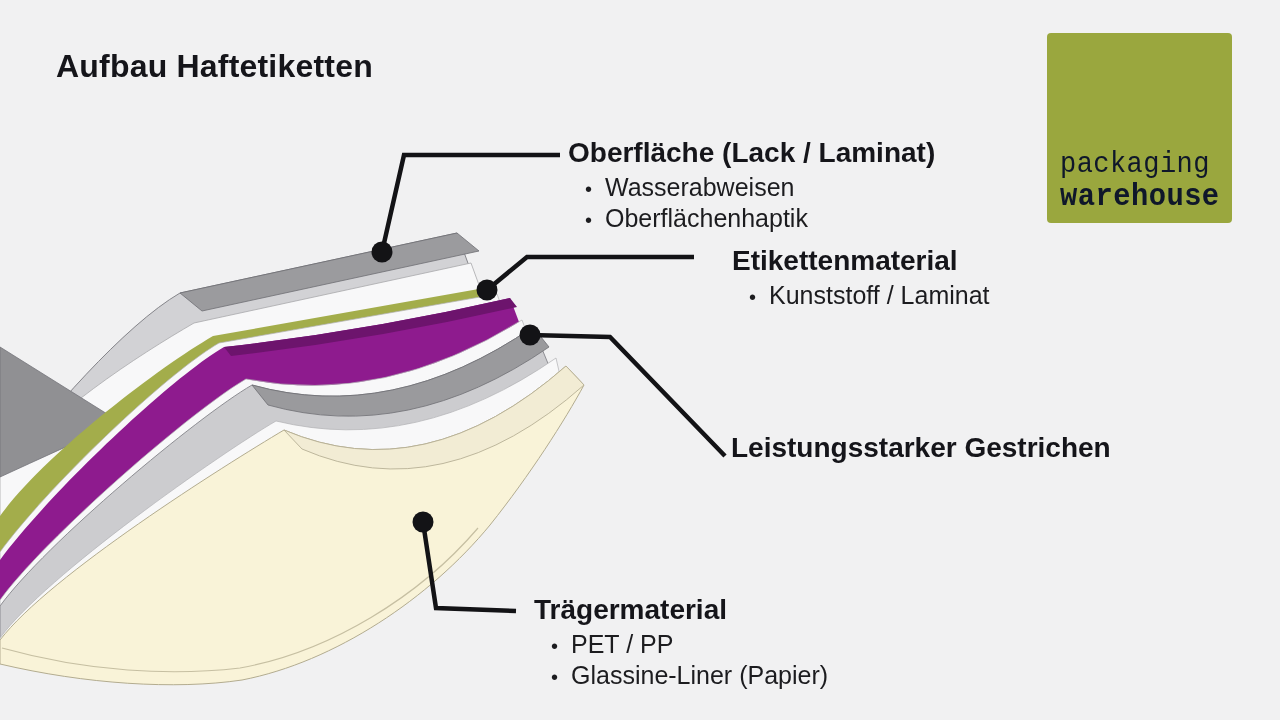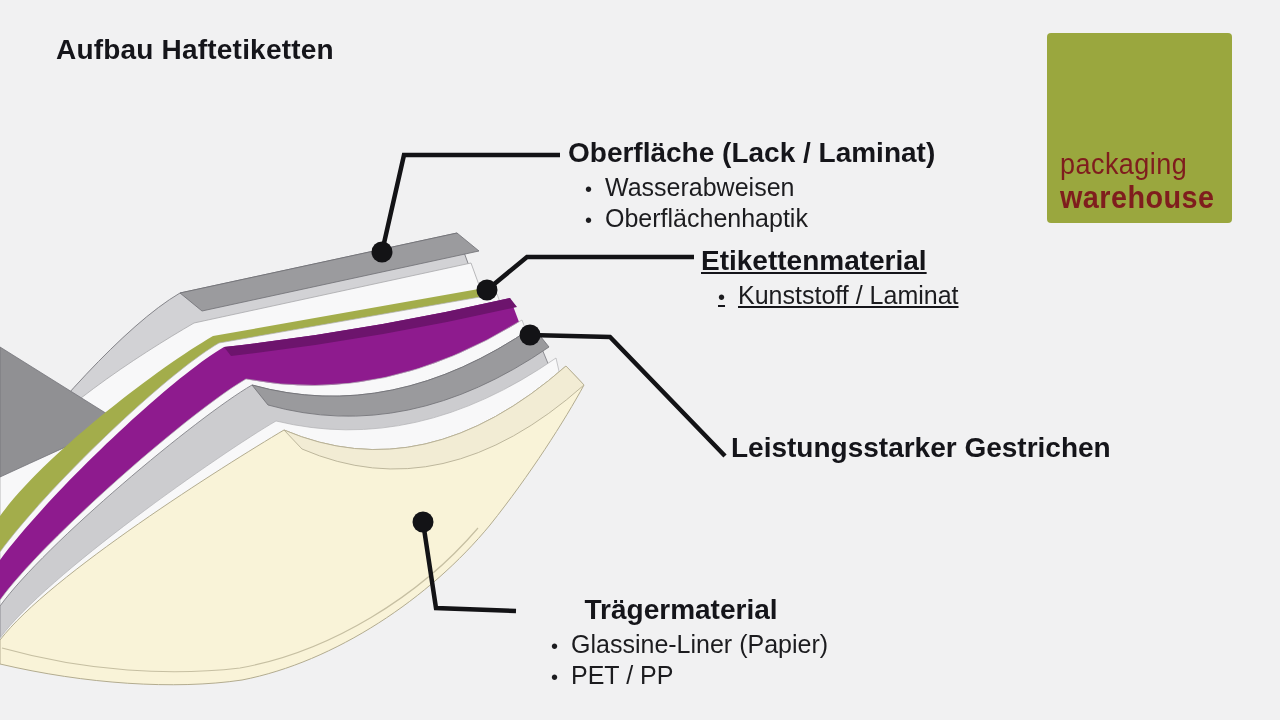--- a/index.html
+++ b/index.html
@@ -2,35 +2,35 @@
 <html><head>
 <meta charset="utf-8">
 <style>
   html,body{margin:0;padding:0;}
   .stage{
     position:relative;width:1280px;height:720px;overflow:hidden;
     background:#f1f1f2;font-family:"Liberation Sans",sans-serif;
   }
   .diagram-svg{position:absolute;left:0;top:0;width:1280px;height:720px;z-index:1;}
   .page-title{
-    position:absolute;left:56px;top:34px;z-index:3;
-    font-size:28px;font-weight:700;color:#15151a;letter-spacing:0.2px;
+    position:absolute;left:56px;top:48px;z-index:3;
+    font-size:32px;font-weight:700;color:#15151a;letter-spacing:0.2px;
   }
   .callout{position:absolute;z-index:3;color:#15151a;}
   .callout h3{margin:0;font-size:28px;font-weight:700;line-height:26px;white-space:nowrap;}
   .callout .bullets{margin-top:7px;padding-left:17px;}
   .callout .bullet{
     font-size:25px;line-height:29px;color:#1c1c1f;white-space:nowrap;
     display:flex;align-items:baseline;
   }
   .callout .bullet::before{content:"•";margin-right:13px;font-size:20px;}
   .co-surface{left:568px;top:140px;}
-  .co-material{left:701px;top:248px;text-decoration:underline;}
+  .co-material{left:732px;top:248px;}
   .co-adhesive{left:731px;top:435px;}
-  .co-liner{left:534px;top:597px;text-align:center;}
+  .co-liner{left:534px;top:597px;}
   .logo{
     position:absolute;left:1047px;top:33px;width:185px;height:190px;z-index:3;
     border-radius:4px;
   }
   .logo-text{
     position:absolute;left:13px;bottom:9px;
     transform:scaleX(0.9);transform-origin:left bottom;letter-spacing:0.5px;
   }
   .logo-line1{font-size:30px;font-weight:400;line-height:32px;}
   .logo-line2{font-size:32px;font-weight:700;line-height:34px;}
@@ -98,25 +98,25 @@
     </div>
   </div>
 
   <div class="callout co-adhesive">
     <h3>Leistungsstarker Gestrichen</h3>
   </div>
 
   <div class="callout co-liner">
     <h3>Trägermaterial</h3>
     <div class="bullets">
+      <div class="bullet">PET / PP</div>
       <div class="bullet">Glassine-Liner (Papier)</div>
-      <div class="bullet">PET / PP</div>
     </div>
   </div>
 
-  <div class="logo" style="background-color: rgb(154, 167, 62); color: #7f1d1d;">
+  <div class="logo" style="background-color: rgb(154, 167, 62); color: #0f172a; font-family: Liberation Mono, monospace;">
     <div class="logo-text">
       <div class="logo-line1">packaging</div>
       <div class="logo-line2">warehouse</div>
     </div>
   </div>
 
 </div>
 
 </body></html>

